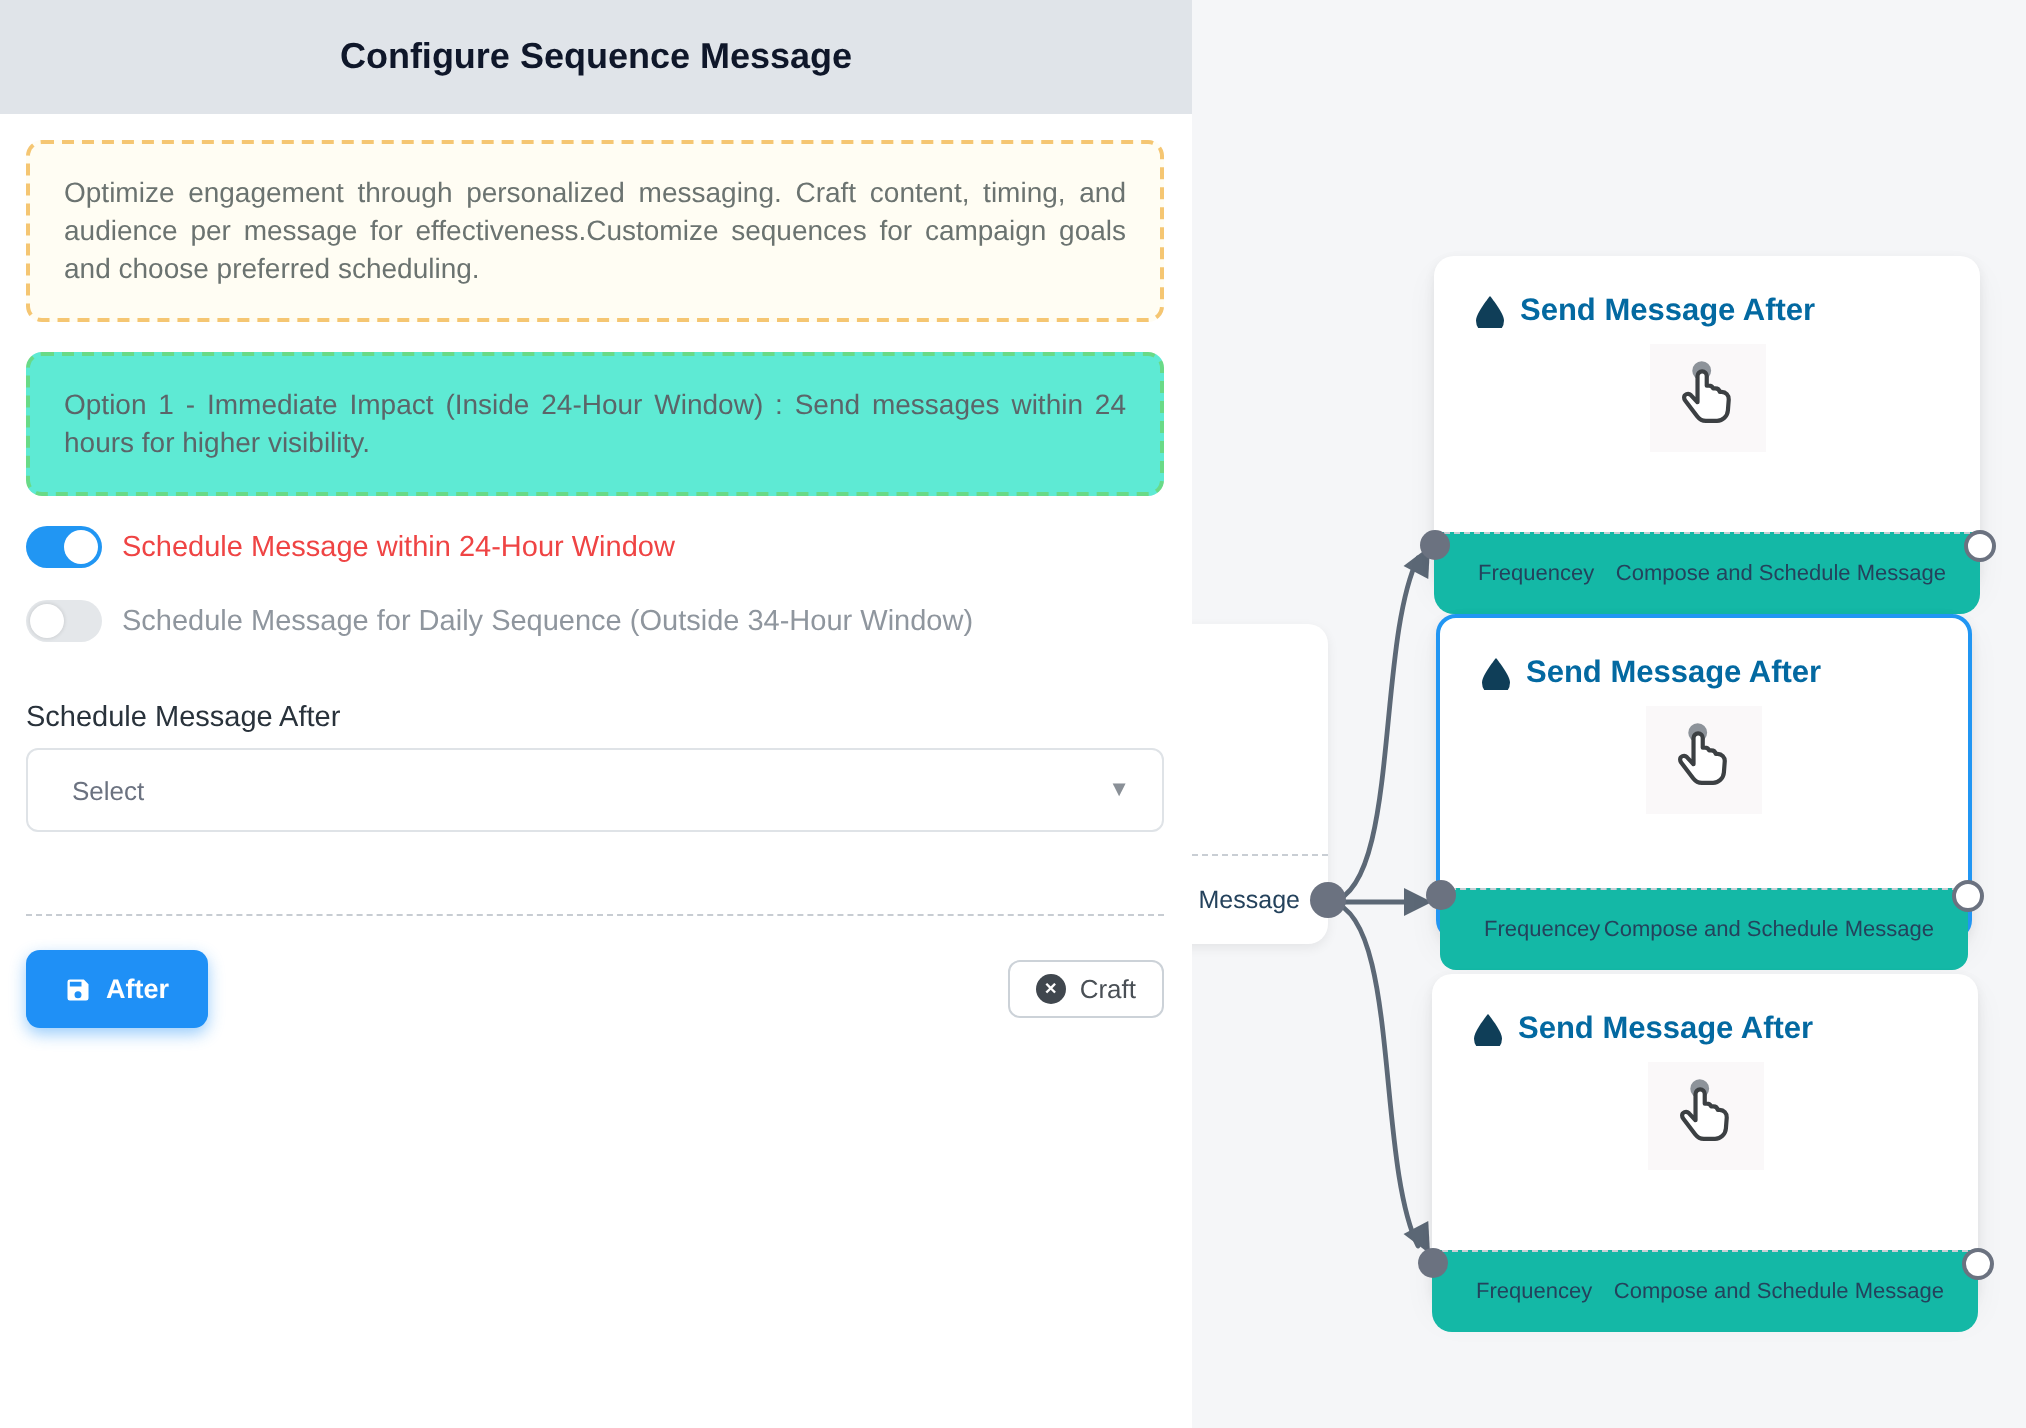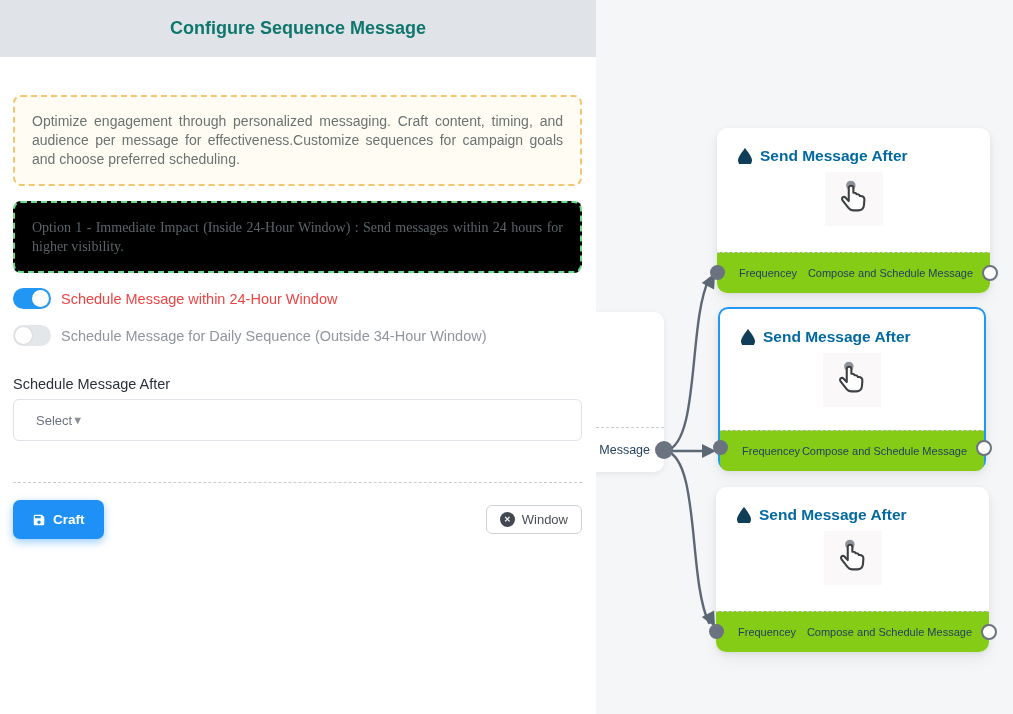--- a/index.html
+++ b/index.html
@@ -6,47 +6,47 @@
   html,body { width:1013px; height:714px; overflow:hidden;
     font-family:"Liberation Sans", sans-serif; background:#ffffff; }
 
   .app { position:relative; width:1013px; height:714px; }
 
   
   .panel { position:absolute; left:0; top:0; width:596px; height:714px;
     background:#ffffff; z-index:5; }
   .panel-header { height:57px; background:#e0e4e9; display:flex;
     align-items:center; justify-content:center; }
-  .panel-title { font-size:18px; font-weight:bold; color:#0f766e; }
-
-  .panel-body { padding:13px 14px 0 13px;margin-top:25px; }
+  .panel-title { font-size:18px; font-weight:bold; color:#0f172a; }
+
+  .panel-body { padding:13px 14px 0 13px; }
 
   .note-box { border:2px dashed; border-radius:8px; padding:15px 17px;
     font-size:14px; line-height:19px; text-align:justify; }
   .note-yellow { border-color:#f5c672; background:#fffdf3; color:#6b7370;
     margin-bottom:15px; }
-  .note-green  { border-color:#69da87; background:#000000; color:#5b6569;
-    margin-bottom:15px;font-family:Liberation Serif, serif; }
+  .note-green  { border-color:#69da87; background:#5eead4; color:#5b6569;
+    margin-bottom:15px; }
 
   .toggle-row { display:flex; align-items:center; margin-top:16px; }
   .toggle { width:38px; height:21px; border-radius:11px; position:relative;
     flex:0 0 auto; cursor:pointer; }
   .toggle .knob { position:absolute; top:2px; width:17px; height:17px;
     border-radius:50%; background:#ffffff; }
   .toggle.on  { background:#2196f3; }
   .toggle.on .knob  { right:2px; }
   .toggle.off { background:#e4e7ea; }
   .toggle.off .knob { left:2px; box-shadow:0 0 2px rgba(0,0,0,.15); }
   .toggle-label { margin-left:10px; font-size:14.5px; color:#ef4444; }
   .toggle-label.muted { color:#8f969e; }
 
   .field-label { margin-top:30px; font-size:14.5px; color:#29323b; }
   .select-box { margin-top:7px; height:42px; border:1px solid #dfe3e7;
     border-radius:6px; background:#fff; display:flex; align-items:center;
-    justify-content:flex-start; padding:0 16px 0 22px; cursor:pointer; }
+    justify-content:space-between; padding:0 16px 0 22px; cursor:pointer; }
   .select-value { font-size:13px; color:#6b7280; }
   .select-caret { font-size:11px; color:#8a9097; }
 
   .panel-divider { margin-top:41px; border-top:1px dashed #c7ccd2; }
 
   .panel-actions { display:flex; align-items:center; justify-content:space-between;
     margin-top:17px; }
   .btn-save { display:flex; align-items:center; gap:7px; background:#1f90f6;
     color:#fff; border:none; border-radius:7px; padding:12px 19px;
     font-size:13.5px; font-weight:bold; cursor:pointer;
@@ -69,23 +69,23 @@
     border-radius:10px; box-shadow:0 2px 6px rgba(0,0,0,.07),
     0 8px 16px rgba(0,0,0,.05); z-index:2; }
   .flow-node.selected { border:2px solid #2196f3; }
   .node-body { height:124px; position:relative; }
   .node-title-row { display:flex; align-items:center; gap:8px;
     padding:19px 0 0 21px; }
   .node-title { font-size:15.5px; font-weight:bold; color:#0369a1; }
   .hand-box { position:absolute; left:50%; top:44px; transform:translateX(-50%);
     width:58px; height:54px; background:#faf8f9; display:flex;
     align-items:center; justify-content:center; }
-  .node-footer { height:41px; border-top:1px dashed #c9ced4; background:#84cc16;
+  .node-footer { height:41px; border-top:1px dashed #c9ced4; background:#14b8a6;
     border-radius:0 0 10px 10px; display:flex; align-items:center;
-    justify-content:space-between; padding:0 17px 0 22px; }
+    justify-content:space-between; padding:0 17px 0 22px;margin-top:14px; }
   .flow-node.selected .node-footer { border-radius:0 0 8px 8px; }
   .node-footer span { font-size:11px; color:#24425c; }
 
   .handle-left { position:absolute; left:-7px; bottom:13px; width:15px;
     height:15px; border-radius:50%; background:#6b7280; z-index:3; }
   .handle-right { position:absolute; right:-8px; bottom:12px; width:16px;
     height:16px; border-radius:50%; background:#fff; border:2.5px solid #6b7280;
     z-index:3; }
 
   .partial-node { position:absolute; left:-210px; top:312px; width:278px;
@@ -135,25 +135,25 @@
         <span class="select-caret">▼</span>
       </div>
 
       <div class="panel-divider"></div>
 
       <div class="panel-actions">
         <button class="btn-save">
           <svg width="14" height="14" viewBox="0 0 24 24">
             <path fill="#ffffff" d="M17 3H5a2 2 0 0 0-2 2v14a2 2 0 0 0 2 2h14a2 2 0 0 0 2-2V7l-4-4zM12 19a3 3 0 1 1 0-6 3 3 0 0 1 0 6zm3-10H5V5h10v4z"></path>
           </svg>
-          <span>Craft</span>
+          <span>After</span>
         </button>
         <button class="btn-close">
           <span class="close-glyph">✕</span>
-          <span>Window</span>
+          <span>Craft</span>
         </button>
       </div>
     </div>
   </div>
 
   <div class="canvas">
 
     <svg class="edges" width="417" height="714">
       <g stroke="#5c6876" stroke-width="2.4" fill="none" stroke-linecap="round">
         <path d="M 70 451 C 104 443, 92 322, 113 279"></path>

